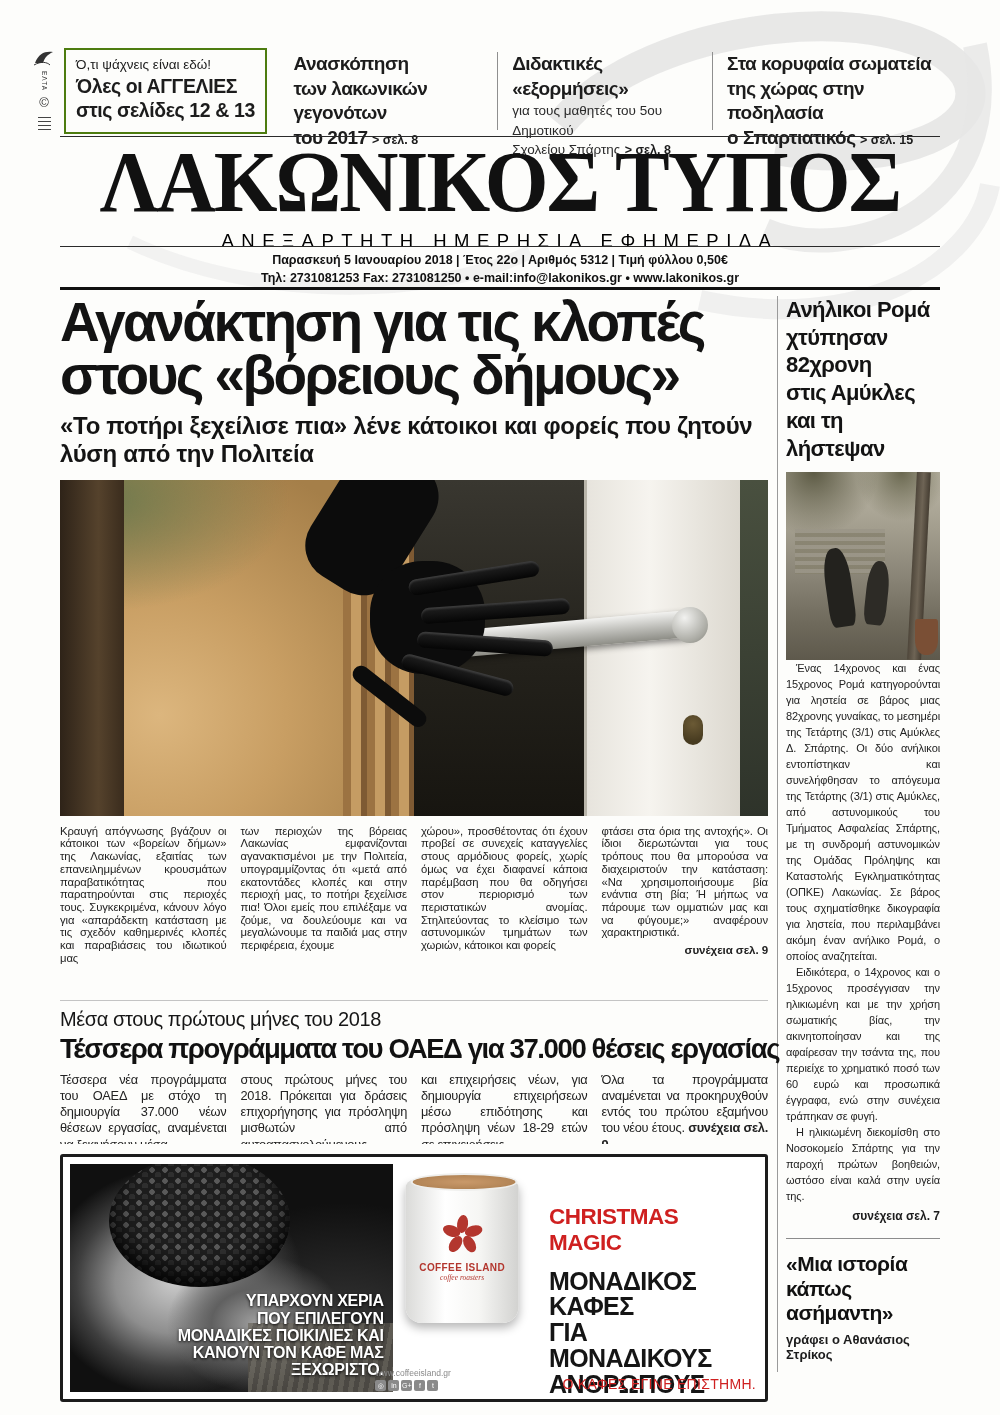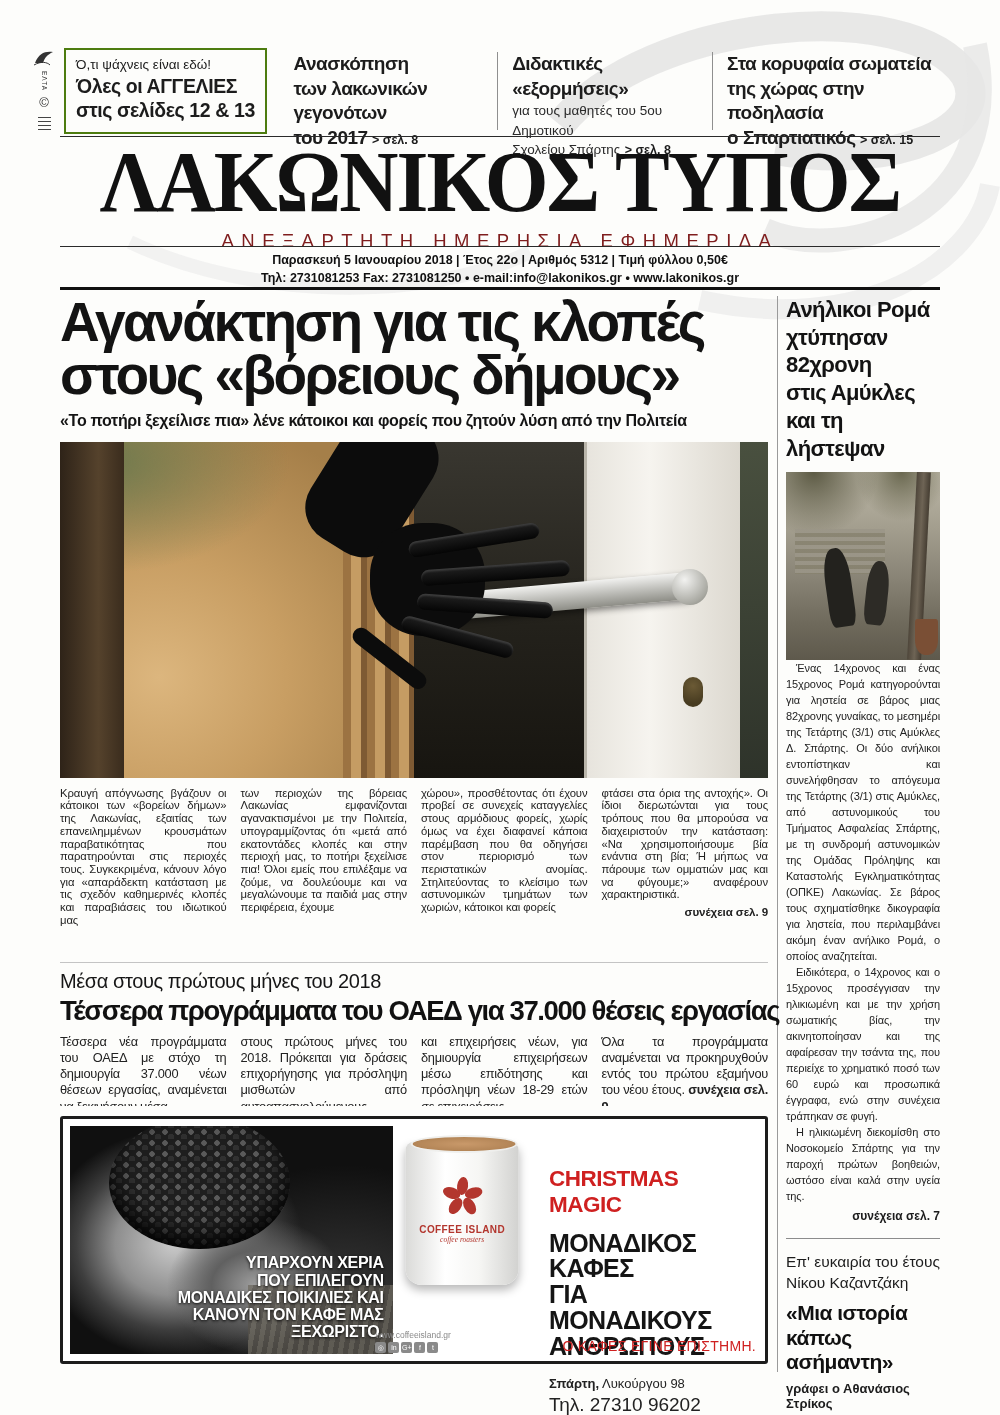--- a/index.html
+++ b/index.html
@@ -31,33 +31,33 @@
   .t-sep{width:1px;height:78px;background:#8f8f8f;margin-top:4px;}
 
   
   .rule-top{left:60px;width:880px;top:136px;height:1px;background:#2a2a2a;}
   .masthead{left:60px;width:880px;top:139px;text-align:center;}
   .masthead h1{
     margin:0;font-family:"Liberation Serif",serif;font-weight:bold;
     font-size:82px;line-height:1;letter-spacing:-2px;color:#111;
     transform:scaleY(1.06);transform-origin:top center;white-space:nowrap;
   }
-  .masthead-sub{margin-top:9px;font-size:18.5px;letter-spacing:7.5px;color:#7f1d1d;}
+  .masthead-sub{margin-top:9px;font-size:18.5px;letter-spacing:7.5px;color:#000000;}
   .rule-thin{left:60px;width:880px;top:246px;height:1px;background:#2a2a2a;}
   .dateline{left:60px;width:880px;top:251px;text-align:center;font-size:12.5px;font-weight:bold;line-height:1.45;color:#111;}
   .rule-thick{left:60px;width:880px;top:287px;height:3px;background:#111;}
 
   
   .vsep{left:777px;top:296px;height:1076px;width:1px;background:#9a9a9a;}
   .main{left:60px;top:296px;width:708px;}
   .sidebar{left:786px;top:296px;width:154px;}
 
   
   .lead-h{margin:0;font-size:55px;font-weight:bold;line-height:0.97;letter-spacing:-2.6px;color:#131313;}
-  .lead-sub{margin-top:9px;font-size:16px;font-weight:bold;letter-spacing:-0.3px;color:#141414;}
+  .lead-sub{margin-top:9px;font-size:24px;font-weight:bold;letter-spacing:-0.3px;color:#141414;}
 
   
   .photo-main{margin-top:12px;height:336px;position:relative;overflow:hidden;background:#241f18;}
   .photo-main div{position:absolute;}
   .pm-out{left:0;top:0;width:40%;height:100%;
     background:radial-gradient(120% 60% at 15% 6%,#6f7a4e 0%,rgba(111,122,78,0) 55%),
       radial-gradient(100% 80% at 35% 70%,#dcb67e 0%,#c89e63 45%,#a57f49 100%),#b59463;}
   .pm-post{left:0;top:0;width:9%;height:100%;background:linear-gradient(90deg,#2e2318,#55422c 60%,#3a2c1d);}
   .pm-frame{left:40%;top:0;width:10%;height:100%;
     background:repeating-linear-gradient(90deg,#9c7342 0 8px,#c59c63 8px 18px,#7e5a33 18px 24px);}
@@ -351,20 +351,18 @@
   <div class="sb-body">
     <p>Ένας 14χρονος και ένας 15χρονος Ρομά κατηγορούνται για ληστεία σε βάρος μιας 82χρονης γυναίκας, το μεσημέρι της Τετάρτης (3/1) στις Αμύκλες Δ. Σπάρτης. Οι δύο ανήλικοι εντοπίστηκαν και συνελήφθησαν το απόγευμα της Τετάρτης (3/1) στις Αμύκλες, από αστυνομικούς του Τμήματος Ασφαλείας Σπάρτης, με τη συνδρομή αστυνομικών της Ομάδας Πρόληψης και Καταστολής Εγκληματικότητας (ΟΠΚΕ) Λακωνίας. Σε βάρος τους σχηματίσθηκε δικογραφία για ληστεία, που περιλαμβάνει ακόμη έναν ανήλικο Ρομά, ο οποίος αναζητείται.</p>
     <p>Ειδικότερα, ο 14χρονος και ο 15χρονος προσέγγισαν την ηλικιωμένη και με την χρήση σωματικής βίας, την ακινητοποίησαν και της αφαίρεσαν την τσάντα της, που περιείχε το χρηματικό ποσό των 60 ευρώ και προσωπικά έγγραφα, ενώ στην συνέχεια τράπηκαν σε φυγή.</p>
     <p>Η ηλικιωμένη διεκομίσθη στο Νοσοκομείο Σπάρτης για την παροχή πρώτων βοηθειών, ωστόσο είναι καλά στην υγεία της.</p>
   </div>
   <div class="sb-cont">συνέχεια σελ. 7</div>
 
   <div class="sb-divider"></div>
 
   <div>
-    <div class="kaz-intro prelines">Επ' ευκαιρία του έτους
-Νίκου Καζαντζάκη</div>
     <div class="kaz-title prelines">«Μια ιστορία
 κάπως ασήμαντη»</div>
     <div class="kaz-byline">γράφει ο Αθανάσιος Στρίκος</div>
 
   </div>
 </div>
 
 </body></html>

